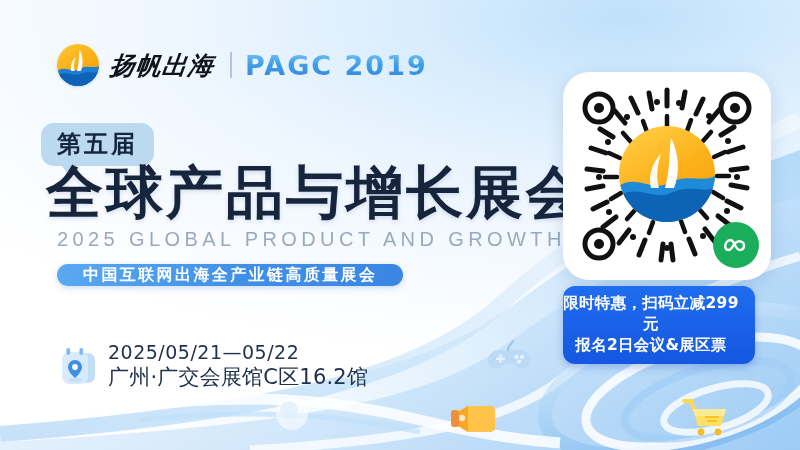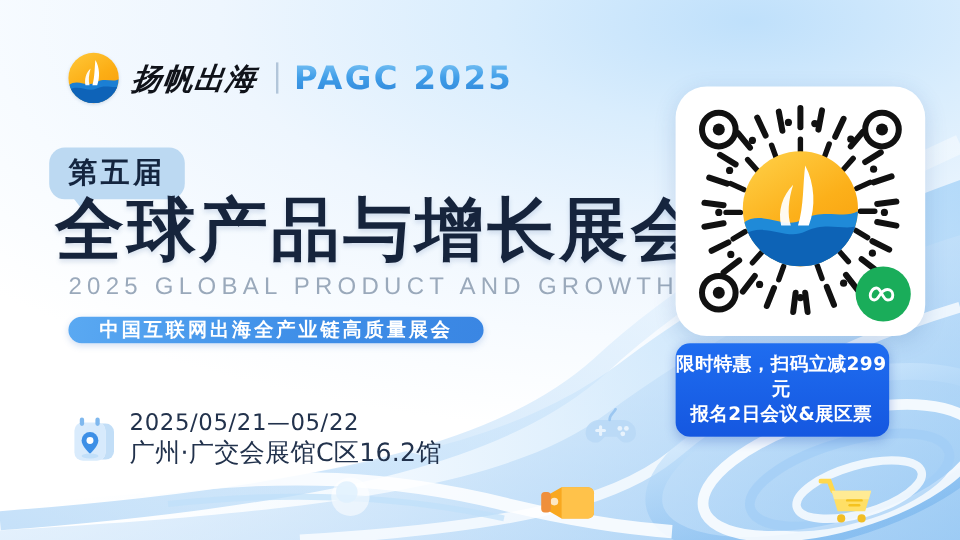--- a/index.html
+++ b/index.html
@@ -71,21 +71,21 @@
           overflow:hidden;background:linear-gradient(150deg,#ffd24a 0%,#fcb01a 52%,#f79b0a 100%);}
   .qrlogo svg{position:absolute;inset:0;}
   .mpbadge{position:absolute;right:12px;bottom:12px;width:46px;height:46px;border-radius:50%;
            background:#1aad5a;display:flex;align-items:center;justify-content:center;}
   .mpbadge svg{position:static;}
 
   
   .promo{position:absolute;left:563px;top:286px;width:176px;border-radius:12px;
          background:linear-gradient(180deg,#1f6df0 0%,#1557e0 100%);
          box-shadow:0 3px 9px rgba(20,70,180,.28);
-         padding:7px 2px 8px 0;text-align:center;}
+         padding:7px 16px 8px 0;text-align:center;}
   .promo div{font-family:"DejaVu Sans",sans-serif;font-weight:bold;color:#ffffff;
              font-size:15.5px;line-height:21px;letter-spacing:.3px;}
 
   
   .deco{position:absolute;}
   .deco svg{display:block;}
 </style>
 </head>
 <body>
 
@@ -137,21 +137,21 @@
     <span class="mark">
       <svg width="42" height="42" viewBox="0 0 42 42">
         <path d="M0,27 C8,21 15,29 22,25 C30,20 37,25 42,22 L42,42 L0,42 Z" fill="#1b7fd4"></path>
         <path d="M0,31 C9,26 16,33 23,30 C31,26 37,30 42,28 L42,42 L0,42 Z" fill="#0e63b8"></path>
         <path d="M22.5,6 C26,12 26.5,20 24,27 L20,27 C22,20 21.8,12 22.5,6 Z" fill="#ffffff"></path>
         <path d="M18.5,13 C17,18 16.6,23 17.6,27 L14.2,27 C13.2,22 14.6,16.5 18.5,13 Z" fill="#ffffff" opacity=".92"></path>
       </svg>
     </span>
     <span class="brandcn">扬帆出海</span>
     <span class="vdiv"></span>
-    <span class="pagc">PAGC 2025</span>
+    <span class="pagc">PAGC 2019</span>
   </div>
 
   <div class="badge">第五届</div>
 
   <div class="title">全球产品与增长展会</div>
   <div class="subtitle">2025 GLOBAL PRODUCT AND GROWTH EXHIBITION</div>
 
   <div class="pill">中国互联网出海全产业链高质量展会</div>
 
   <div class="dateblk">

